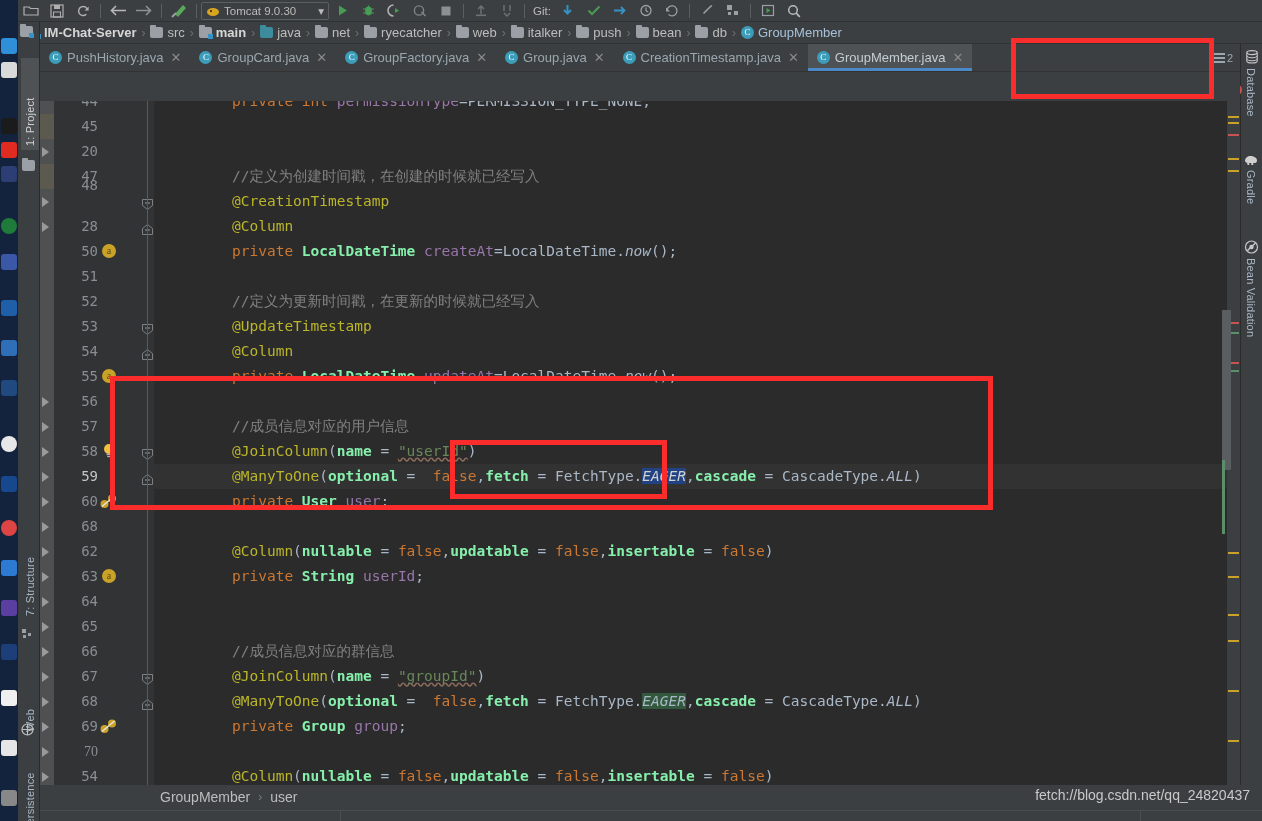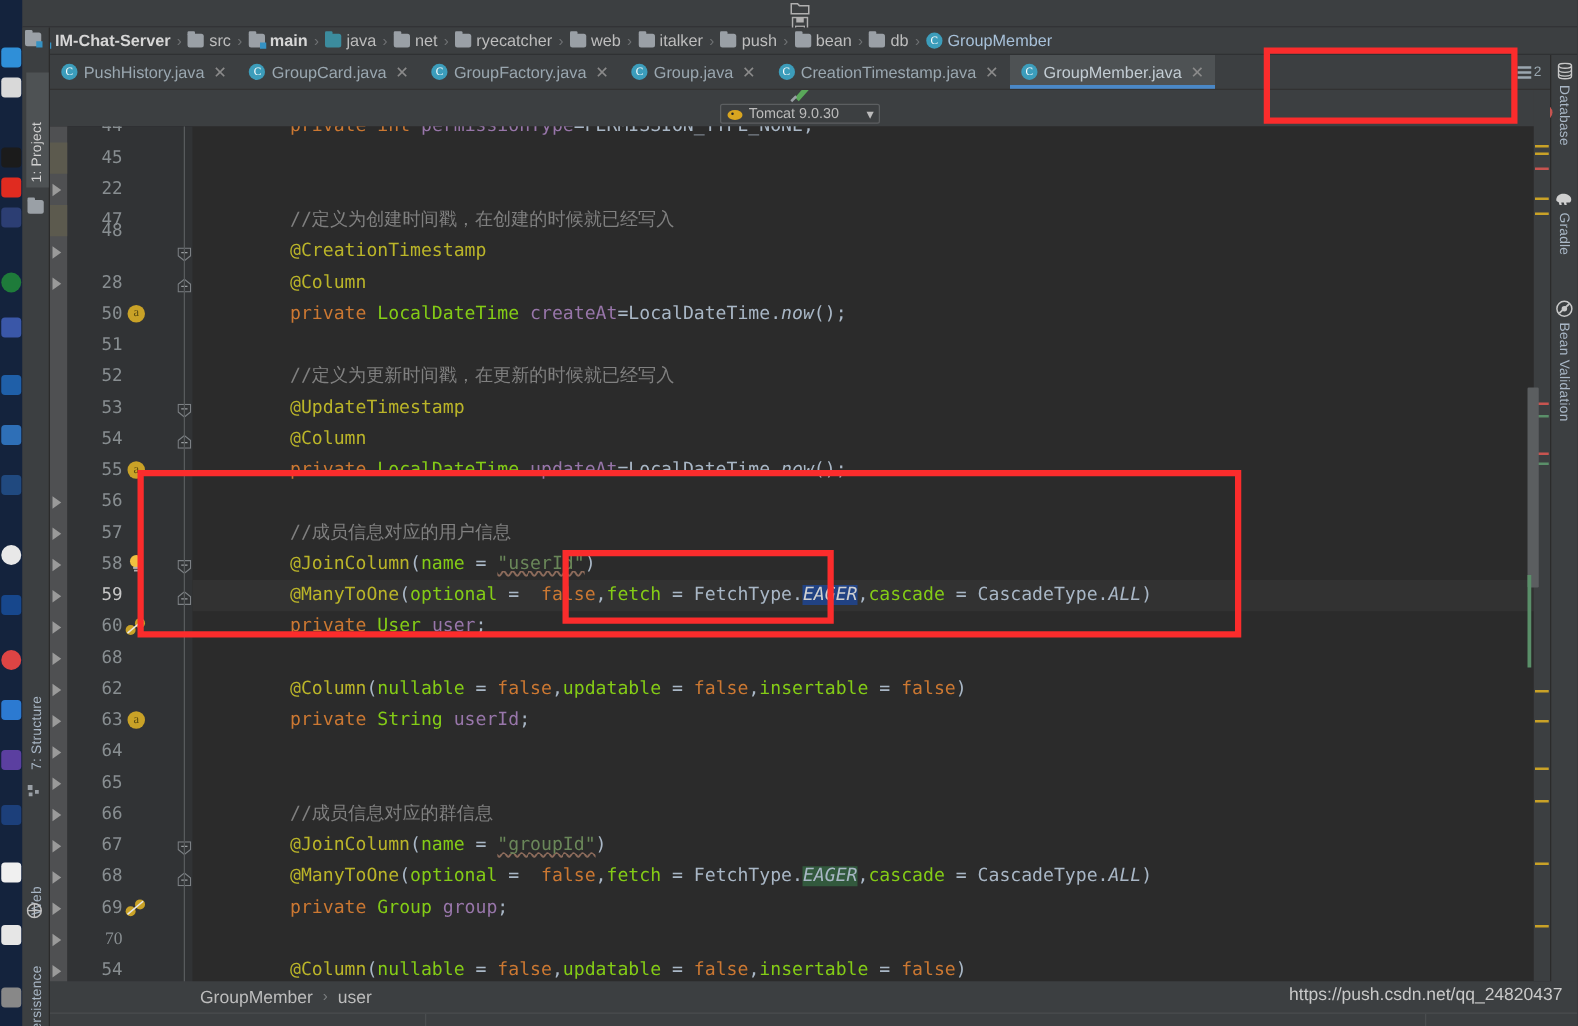--- a/index.html
+++ b/index.html
@@ -41,21 +41,20 @@
   }
   .vlabel.rot180 { transform: rotate(180deg); }
   .vlabel.sel { background: #4e5254; }
 
   
   .toolbar {
     position: absolute; left: 18px; top: 0; width: 1244px; height: 22px;
     background: #3c3f41;
     display: flex; align-items: center; gap: 0;
     border-bottom: 1px solid #2f3133;
-    flex-direction: column;
   }
   .tb-btn {
     width: 26px; height: 20px; display: flex; align-items: center; justify-content: center;
   }
   .tb-sep { width: 1px; height: 14px; background: #5c5f61; margin: 0 4px; }
   .run-config {
     height: 18px; min-width: 128px; padding: 0 4px;
     border: 1px solid #5c5f61; border-radius: 2px;
     display: flex; align-items: center; gap: 4px;
     color: #bbbbbb; font-size: 11.5px; background: #3c3f41;
@@ -173,21 +172,21 @@
   .cl { position: absolute; left: 78px; height: 25px; line-height: 25px; }
   .line-hl {
     position: absolute; left: 0; right: 0; height: 25px; background: #323232;
   }
 
   
   .kw   { color: #cc7832; }
   .ann  { color: #bbb529; }
   .str  { color: #6a8759; }
   .fld  { color: #9876aa; }
-  .typ  { color: #84cc16; }
+  .typ  { color: #86efac; font-weight: bold; }
   .cmt  { color: #808080; }
   .stat { font-style: italic; }
   .sel  { background: #214283; color: #d0d0d0; }
   .usehl{ background: #32593d; }
   .wavy { text-decoration: underline wavy #8c6b5b; text-decoration-skip-ink: none; }
 
   
   .marker-gutter {
     position: absolute; left: 1227px; top: 72px; width: 13px; height: 713px;
     background: #3c3f41;
@@ -595,21 +594,21 @@
         <div class="fold-arrow" style="top: 571px;"></div>
         <div class="fold-arrow" style="top: 596px;"></div>
         <div class="fold-arrow" style="top: 621px;"></div>
         <div class="fold-arrow" style="top: 646px;"></div>
         <div class="fold-arrow" style="top: 671px;"></div>
         <div class="fold-arrow" style="top: 696px;"></div>
       </div>
     <div class="gutter" id="gutter">
         <div class="lnum" style="top: -12px; line-height: 25px; height: 25px;">44</div>
         <div class="lnum" style="top: 13px; line-height: 25px; height: 25px;">45</div>
-        <div class="lnum" style="top: 38px; line-height: 25px; height: 25px;">22</div>
+        <div class="lnum" style="top: 38px; line-height: 25px; height: 25px;">20</div>
         <div class="lnum" style="top: 63px; line-height: 25px; height: 25px;">47</div>
         <div class="lnum" style="top: 72px; line-height: 25px; height: 25px;">48</div>
         <div class="lnum" style="top: 113px; line-height: 25px; height: 25px;">28</div>
         <div class="lnum" style="top: 138px; line-height: 25px; height: 25px;">50</div>
         <div class="gut-icon icon-a" style="top: 143px; left: 48px;">a</div>
         <div class="lnum" style="top: 163px; line-height: 25px; height: 25px;">51</div>
         <div class="lnum" style="top: 188px; line-height: 25px; height: 25px;">52</div>
         <div class="lnum" style="top: 213px; line-height: 25px; height: 25px;">53</div>
         <div class="lnum" style="top: 238px; line-height: 25px; height: 25px;">54</div>
         <div class="lnum" style="top: 263px; line-height: 25px; height: 25px;">55</div>
@@ -708,20 +707,20 @@
 
   <div class="bottombar">
     <div class="bb-line"></div>
     <div class="bb-tick" style="left:300px;"></div>
     <div class="bb-tick" style="left:1100px;"></div>
     <div class="bc" id="bottomcrumb">
         <span>GroupMember</span>
         <span class="sep">›</span>
         <span>user</span>
       </div>
-    <div class="watermark">https://push.csdn.net/qq_24820437</div>
+    <div class="watermark">fetch://blog.csdn.net/qq_24820437</div>
   </div>
 
   <div class="redbox" style="left:1011px;top:38px;width:203px;height:61px;"></div>
   <div class="redbox" style="left:110px;top:376px;width:883px;height:134px;"></div>
   <div class="redbox" style="left:450px;top:440px;width:217px;height:59px;"></div>
 
 </div>
 
 </body></html>

